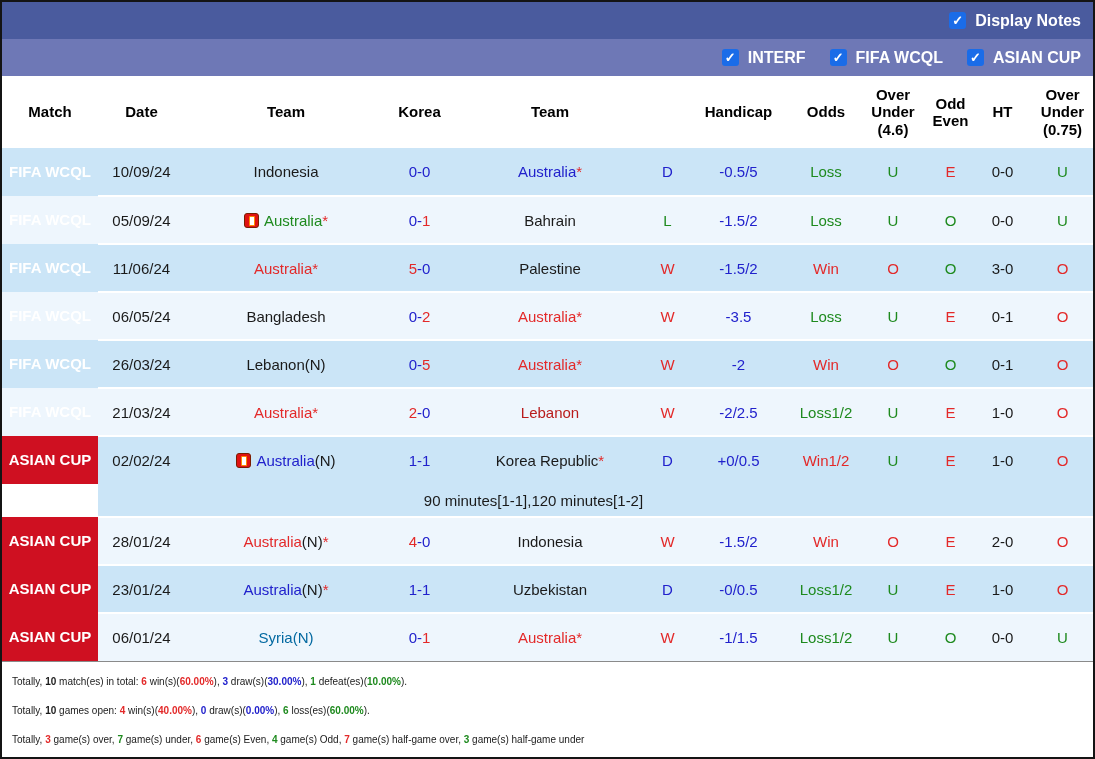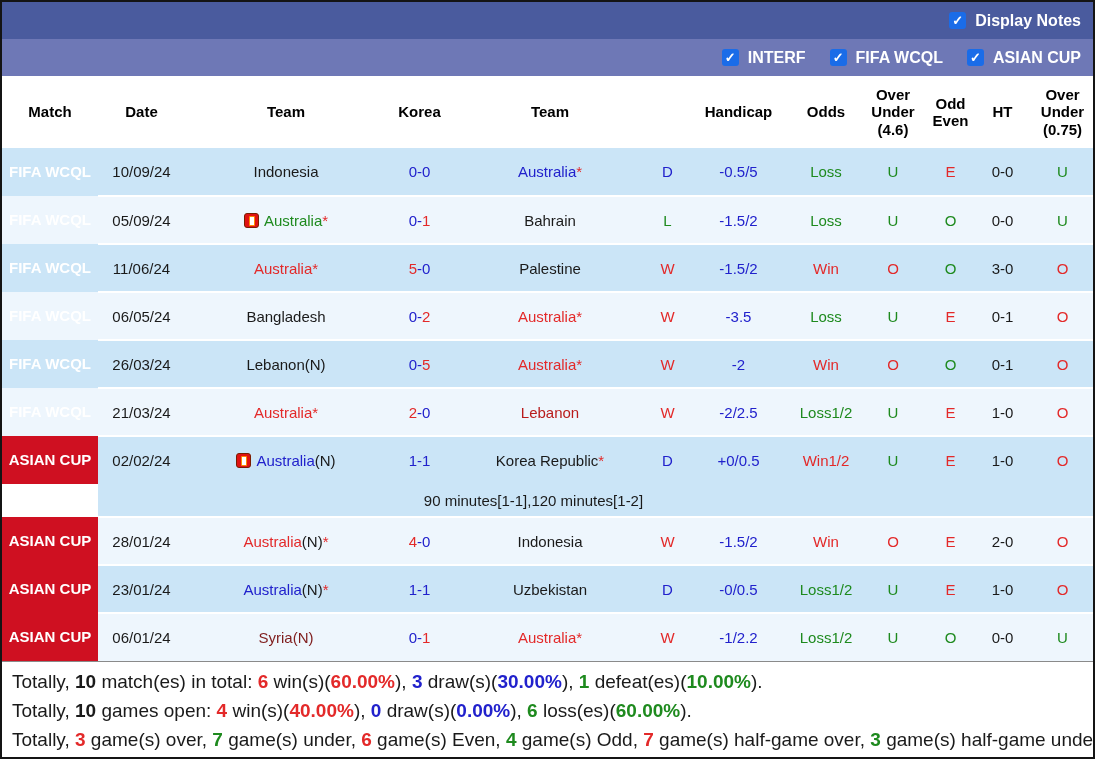--- a/index.html
+++ b/index.html
@@ -45,21 +45,21 @@
   td.note-cell { background:#cbe5f7; text-align:center; padding-right:130px; font-size:15px; }
 
   .card-icon { display:inline-block; width:15px; height:15px; background:#e01212;
                border:1px solid #7a1d00; border-radius:3px; vertical-align:-2px;
                margin-right:5px; position:relative; }
   .card-icon::after { content:""; position:absolute; left:4px; top:2px; width:4px; height:8px;
                       background:#fff; border:1px solid #ff8a00; border-radius:1px; }
 
   
   .totals { background:#fff; border-top:1px solid #8a8a8a; padding:5px 10px 4px 10px; flex:none; }
-  .totals-line { font-size:19px; color:#1a1a1a; line-height:29px; white-space:nowrap; }
+  .totals-line { font-size:10px; color:#1a1a1a; line-height:29px; white-space:nowrap; }
   .bottom-strip { flex:1; background:#e9e8e0; border-top:1px solid #c2c2b8; }
 </style>
 </head>
 <body>
 
 <div class="frame">
 
   <div class="titlebar">
     <span class="spacer"></span>
     <span class="notes-group">
@@ -241,25 +241,25 @@
           <td><span style="color: rgb(33, 33, 204);">-0/0.5</span></td>
           <td><span style="color: rgb(30, 138, 30);">Loss1/2</span></td>
           <td><span style="color: rgb(30, 138, 30);">U</span></td>
           <td><span style="color: rgb(227, 41, 41);">E</span></td>
           <td><span style="color: rgb(26, 26, 26);">1-0</span></td>
           <td><span style="color: rgb(227, 41, 41);">O</span></td>
         </tr>
         <tr class="light">
           <td class="match asian">ASIAN CUP</td>
           <td>06/01/24</td>
-          <td><span style="color: #7f1d1d; text-align: center;">Syria(N)</span></td>
+          <td><span style="color: #0369a1; text-align: center;">Syria(N)</span></td>
           <td><span style="color: rgb(33, 33, 204);">0</span><span style="color: rgb(33, 33, 204);">-</span><span style="color: rgb(227, 41, 41);">1</span></td>
           <td><span style="color: rgb(227, 41, 41);">Australia</span><span style="color: rgb(227, 41, 41);">*</span></td>
           <td><span style="color: rgb(227, 41, 41);">W</span></td>
-          <td><span style="color: rgb(33, 33, 204);">-1/2.2</span></td>
+          <td><span style="color: rgb(33, 33, 204);">-1/1.5</span></td>
           <td><span style="color: rgb(30, 138, 30);">Loss1/2</span></td>
           <td><span style="color: rgb(30, 138, 30);">U</span></td>
           <td><span style="color: rgb(30, 138, 30);">O</span></td>
           <td><span style="color: rgb(26, 26, 26);">0-0</span></td>
           <td><span style="color: rgb(30, 138, 30);">U</span></td>
         </tr>
       </tbody>
   </table>
 
   <div class="totals">

